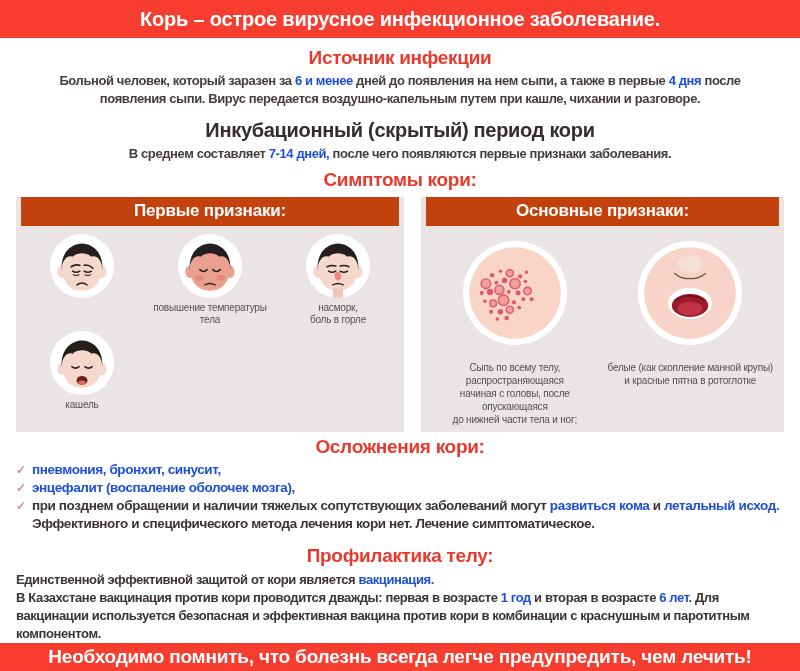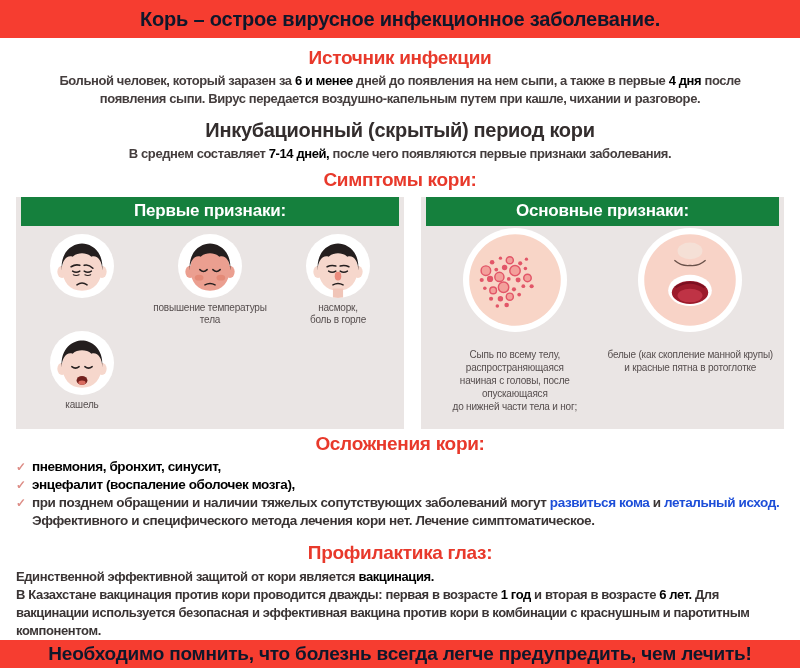--- a/index.html
+++ b/index.html
@@ -6,21 +6,21 @@
   html, body { width: 800px; height: 671px; }
   body {
     font-family: "Liberation Sans", sans-serif;
     background: #ffffff;
     overflow: hidden;
     display: flex;
     flex-direction: column;
   }
   .banner {
     background: #f63d30;
-    color: #0f172a;
+    color: #ffffff;
     text-align: center;
     font-weight: bold;
   }
   .banner-top { font-size: 20px; height: 38px; line-height: 38px; letter-spacing: -0.2px; }
   .banner-bottom {
     margin-top: auto;
     margin-bottom: 3px;
     font-size: 19px;
     height: 28px;
     line-height: 28px;
@@ -44,27 +44,27 @@
   }
   .para {
     text-align: center;
     font-size: 13px;
     font-weight: bold;
     color: #443d3d;
     line-height: 18px;
     margin: 3px 28px 0;
     letter-spacing: -0.4px;
   }
-  .red-hl { color: #000000; }
+  .red-hl { color: #1d4ed8; }
   .red-soft { color: #1d4ed8; }
 
   .panels { display: flex; gap: 17px; margin: 6px 16px 0; height: 249px; }
   .panel { flex: 1; background: #eae5e4; padding-bottom: 6px; }
   .panel-header {
-    background: #15803d;
+    background: #c2410c;
     color: #fff;
     font-weight: bold;
     font-size: 17px;
     text-align: center;
     padding: 4px 12px 5px;
     margin: 0 5px;
     letter-spacing: -0.2px;
   }
   .sym-grid {
     display: grid;
@@ -83,21 +83,21 @@
   .sym-label {
     width: 128px;
     margin-top: 4px;
     font-size: 10px;
     line-height: 12px;
     color: #564e4e;
     text-align: center;
     white-space: pre-line;
     letter-spacing: -0.2px;
   }
-  .main-grid { display: flex; padding: 2px 6px 0; justify-content: flex-end; }
+  .main-grid { display: flex; padding: 15px 6px 0; justify-content: flex-end; }
   .main-item { flex: 1; display: flex; flex-direction: column; align-items: center; }
   .big-circ {
     width: 104px; height: 104px;
     background: #fff; border-radius: 50%;
     display: flex; align-items: center; justify-content: center;
   }
   .big-circ svg { width: 104px; height: 104px; }
   .main-label {
     margin-top: 16px;
     font-size: 10px;
@@ -308,21 +308,21 @@
   </div>
   <div class="comp-row">
     <span class="check">✓</span>
     <span><span>при позднем обращении и наличии тяжелых сопутствующих заболеваний могут </span><span class="red-soft">развиться кома</span><span> и </span><span class="red-soft">летальный исход.</span></span>
   </div>
   <div class="comp-row comp-note">
     <span>Эффективного и специфического метода лечения кори нет. Лечение симптоматическое.</span>
   </div>
 </div>
 
-<div class="h-red" style="margin-top:12px">Профилактика глаз:</div>
+<div class="h-red" style="margin-top:12px">Профилактика телу:</div>
 <div class="prev-para">
   <div><span>Единственной эффективной защитой от кори является </span><span class="red-hl">вакцинация.</span></div>
   <div><span>В Казахстане вакцинация против кори проводится дважды: первая в возрасте </span><span class="red-hl">1 год</span><span> и вторая в возрасте </span><span class="red-hl">6 лет.</span><span> Для вакцинации используется безопасная и эффективная вакцина против кори в комбинации с краснушным и паротитным компонентом.</span></div>
 </div>
 
 <div class="banner banner-bottom">
   <span>Необходимо помнить, что болезнь всегда легче предупредить, чем лечить!</span>
 </div>
 
 </body></html>

